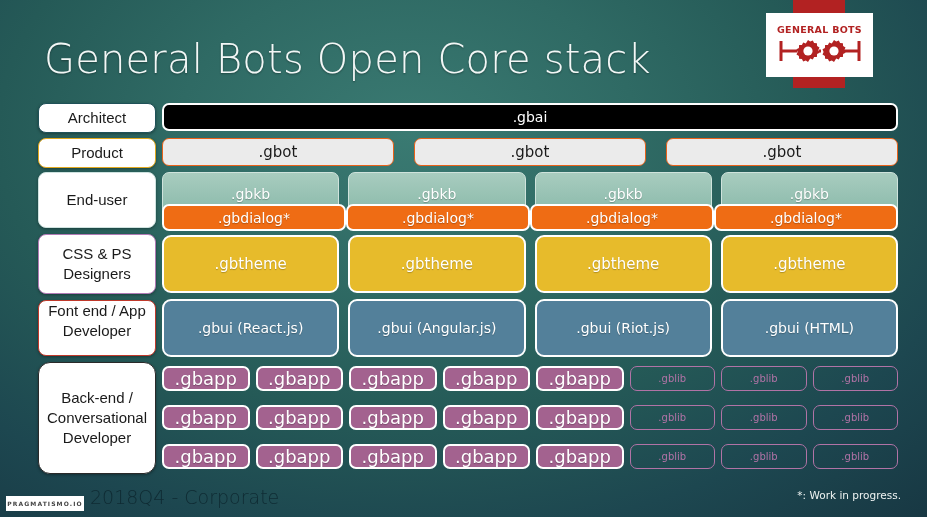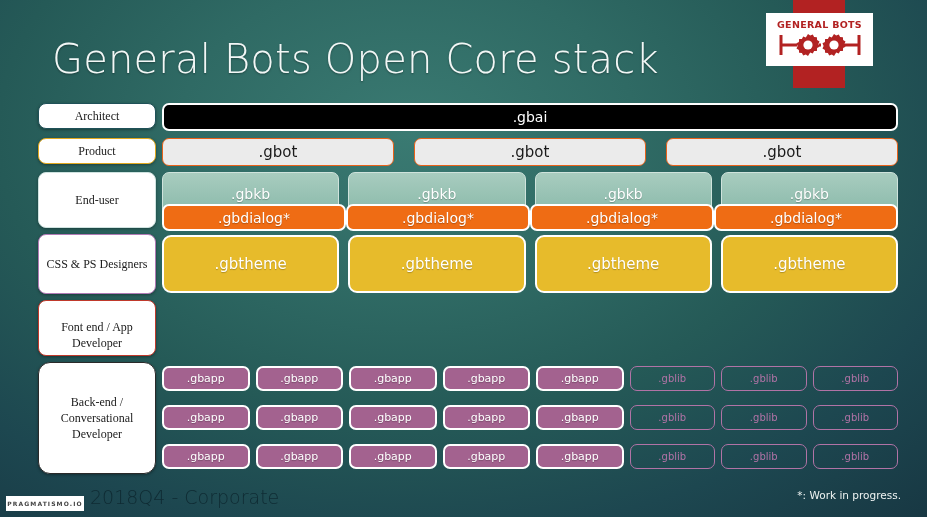--- a/index.html
+++ b/index.html
@@ -22,21 +22,21 @@
         #2f6a64 28%,
         #255a57 50%,
         #1d4750 72%,
         #16333f 100%);
     overflow: hidden;
   }
 
   
   .title {
     position: absolute;
-    left: 52px;
+    left: 44px;
     top: 36px;
     font-size: 40px;
     font-weight: 300;
     letter-spacing: 0.2px;
     color: #f2f7f6;
     text-shadow: 0 1px 2px rgba(0,0,0,0.35);
     font-family: "DejaVu Sans", "Liberation Sans", sans-serif;
     white-space: nowrap;
   }
 
@@ -47,21 +47,21 @@
     top: 0;
     width: 52px;
     height: 88px;
     background: #b22222;
   }
   .logo-card {
     position: absolute;
     left: 766px;
     top: 13px;
     width: 107px;
-    height: 53px;
+    height: 64px;
     background: #ffffff;
     display: flex;
     flex-direction: column;
     align-items: center;
     justify-content: center;
     gap: 2px;
   }
   .logo-text {
     font-size: 9.5px;
     font-weight: bold;
@@ -77,24 +77,24 @@
     position: absolute;
     left: 38px;
     width: 118px;
     background: #ffffff;
     border-radius: 8px;
     display: flex;
     align-items: center;
     justify-content: center;
     text-align: center;
     color: #1a1a1a;
-    font-size: 12px;
+    font-size: 15px;
     line-height: 1.35;
-    padding: 4px 4px;
-    font-family: Liberation Serif, serif;
+    padding: 14px 4px;
+    font-family: Liberation Sans, sans-serif;
     box-shadow: 0 1px 3px rgba(0,0,0,0.35);
   }
   .role.architect { top: 103px; height: 26px; border: 1.5px solid #1f5158; }
   .role.product   { top: 138px; height: 26px; border: 1.5px solid #e0a81e; }
   .role.enduser   { top: 172px; height: 56px; border: 1.5px solid #cfe3e0; }
   .role.cssps     { top: 234px; height: 60px; border: 1.5px solid #b07ab5; }
   .role.frontend  { top: 300px; height: 56px; border: 1.5px solid #c0392b; align-items: flex-end; }
   .role.backend   { top: 362px; height: 112px; border: 1.5px solid #2a2a2a; border-radius: 12px; }
 
   
@@ -191,21 +191,21 @@
   .row-grid.g2 { top: 405px; }
   .row-grid.g3 { top: 444px; }
 
   .cell-gbapp {
     flex: 1;
     height: 25px;
     background: #a3628f;
     border: 2px solid #ffffff;
     border-radius: 7px;
     color: #ffffff;
-    font-size: 11px;
+    font-size: 18px;
     text-shadow: 0 1px 1px rgba(0,0,0,0.25);
   }
   .cell-gblib {
     flex: 1;
     height: 25px;
     background: transparent;
     border: 1.5px solid #b173a6;
     border-radius: 7px;
     color: #b173a6;
     font-size: 10px;
@@ -322,20 +322,26 @@
       <div class="cell cell-gbdialog">.gbdialog*</div>
     </div>
 
     <div class="row row-gbtheme">
       <div class="cell cell-gbtheme">.gbtheme</div>
       <div class="cell cell-gbtheme">.gbtheme</div>
       <div class="cell cell-gbtheme">.gbtheme</div>
       <div class="cell cell-gbtheme">.gbtheme</div>
     </div>
 
+    <div class="row row-gbui">
+      <div class="cell cell-gbui">.gbui (React.js)</div>
+      <div class="cell cell-gbui">.gbui (Angular.js)</div>
+      <div class="cell cell-gbui">.gbui (Riot.js)</div>
+      <div class="cell cell-gbui">.gbui (HTML)</div>
+    </div>
 
     <div class="row row-grid g1">
       <div class="cell cell-gbapp">.gbapp</div>
       <div class="cell cell-gbapp">.gbapp</div>
       <div class="cell cell-gbapp">.gbapp</div>
       <div class="cell cell-gbapp">.gbapp</div>
       <div class="cell cell-gbapp">.gbapp</div>
       <div class="cell cell-gblib">.gblib</div>
       <div class="cell cell-gblib">.gblib</div>
       <div class="cell cell-gblib">.gblib</div>

